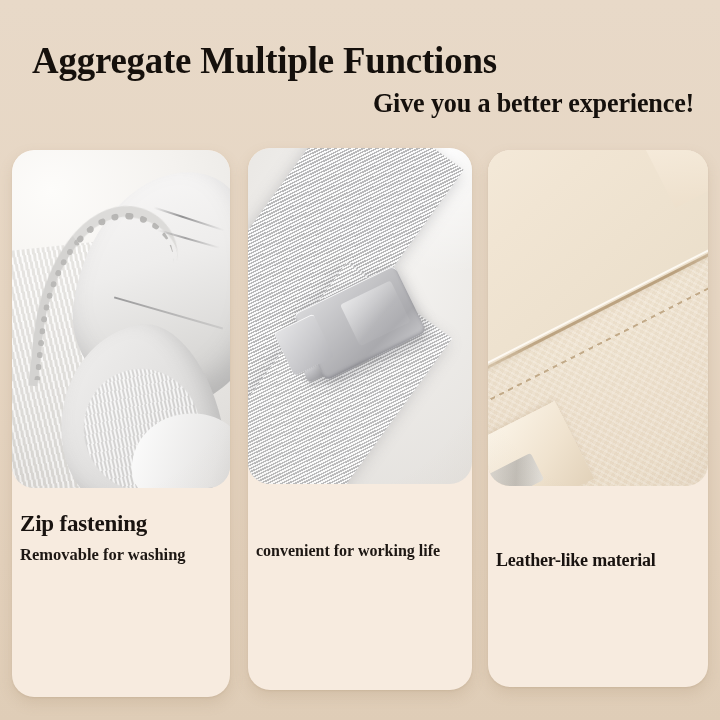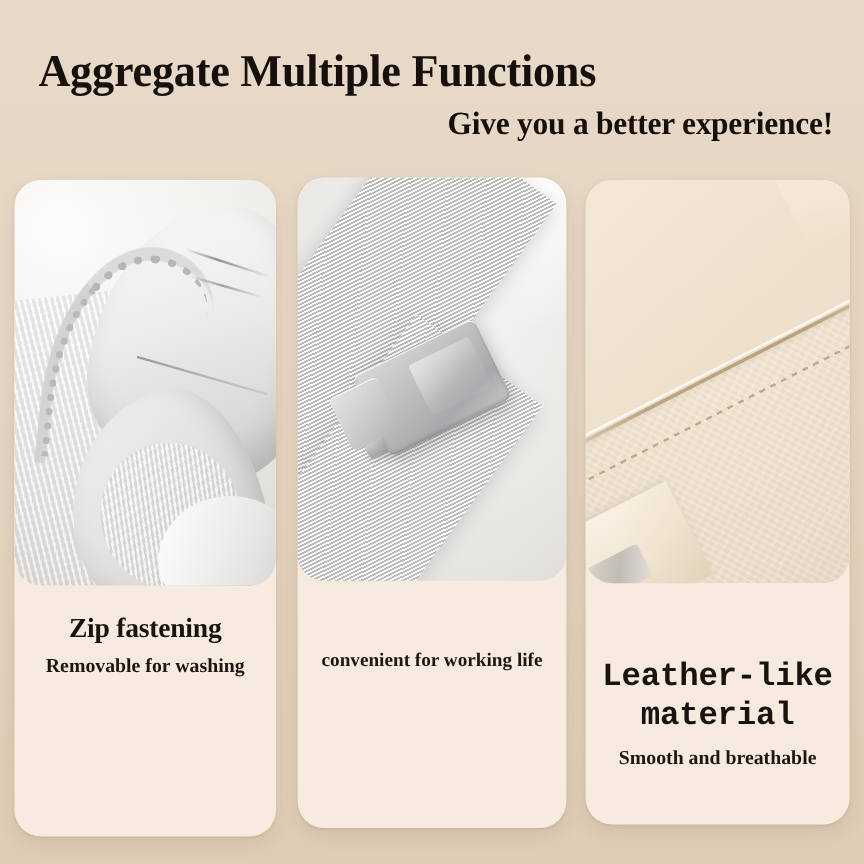--- a/index.html
+++ b/index.html
@@ -353,35 +353,35 @@
     inset: 0;
     pointer-events: none;
     background: radial-gradient(ellipse 100% 100% at 50% 40%, rgba(0,0,0,0) 60%, rgba(120,95,65,0.07) 100%);
   }
 
   
   .card-text {
     position: absolute;
     left: 0;
     width: 100%;
-    text-align: center;
+    text-align: left;
     padding: 0 8px;
   }
   .card-1 .card-text { top: 360px; }
   .card-2 .card-text { top: 392px; }
   .card-3 .card-text { top: 400px; }
 
   .feature-title {
     font-size: 23px;
     font-weight: bold;
     color: #191310;
     line-height: 1.18;
     letter-spacing: -0.2px;
   }
-  .card-3 .feature-title { font-size: 27px; font-family: Liberation Mono, monospace; }
+  .card-3 .feature-title { font-size: 18px; }
 
   .feature-sub {
     margin-top: 7px;
     font-size: 16.5px;
     font-weight: bold;
     color: #1d1713;
     line-height: 1.3;
   }
   .card-2 .feature-sub { font-size: 16px; }
 </style>
@@ -448,17 +448,16 @@
           <div class="stitch"></div>
           <div class="corner-tr"></div>
           <div class="corner-fold"></div>
           <div class="metal"></div>
         </div>
         <div class="photo-vignette"></div>
       </div>
     </div>
     <div class="card-text">
       <div class="feature-title">Leather-like material</div>
-      <div class="feature-sub">Smooth and breathable</div>
     </div>
   </div>
 
 </div>
 
 </body></html>

